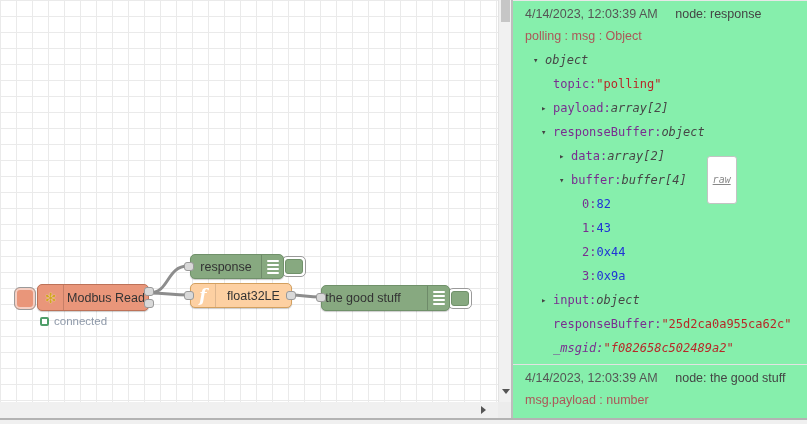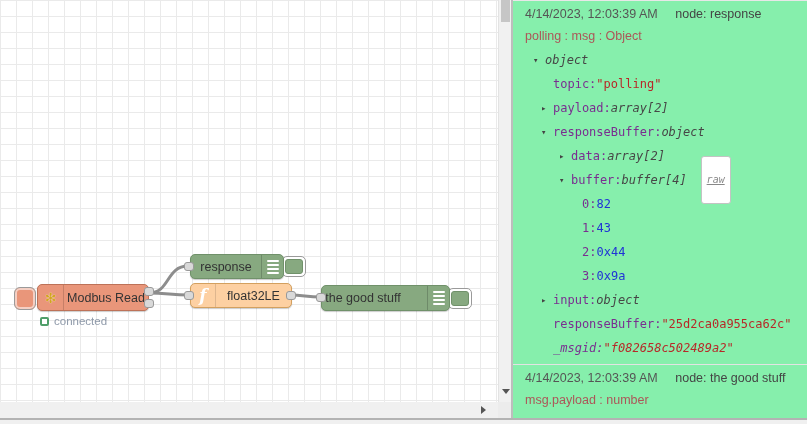--- a/index.html
+++ b/index.html
@@ -90,21 +90,21 @@
   .dbg-header { font-size:12.5px; color:#555; line-height:17px; }
   .dbg-nodename { color:#444; margin-left:14px; }
   .dbg-meta { font-size:12.5px; color:#ac5658; line-height:17px; margin-top:5px; }
   .dbg-tree { margin-top:3px; font-family:"DejaVu Sans Mono", monospace; font-size:12px; }
   .tree-row { height:24px; display:flex; align-items:center; white-space:nowrap; }
   .tree-marker { display:inline-block; width:12px; color:#444; font-size:9px; flex:none; cursor:pointer; }
   .tree-key { color:#792e90; }
   .v-meta { color:#464646; font-style:italic; }
   .v-string { color:#b72828; }
   .v-number { color:#2033d6; }
-  .raw-btn { display:inline-block; margin-left:14px; padding:16px 5px; border:1px solid #c3c3c3;
+  .raw-btn { display:inline-block; margin-left:20px; padding:16px 5px; border:1px solid #c3c3c3;
     border-radius:3px; font-family:"DejaVu Sans Mono", monospace; font-style:italic;
     font-size:10px; color:#888; background:#fff; line-height:14px; cursor:pointer;text-decoration:underline; }
   .dbg-value { margin-top:6px; font-family:"DejaVu Sans Mono", monospace;
     font-size:13px; color:#2033d6; padding-left:2px; }
 </style>
 </head>
 <body>
 
 <div class="canvas">
   <svg id="wire-layer" width="498" height="402">

